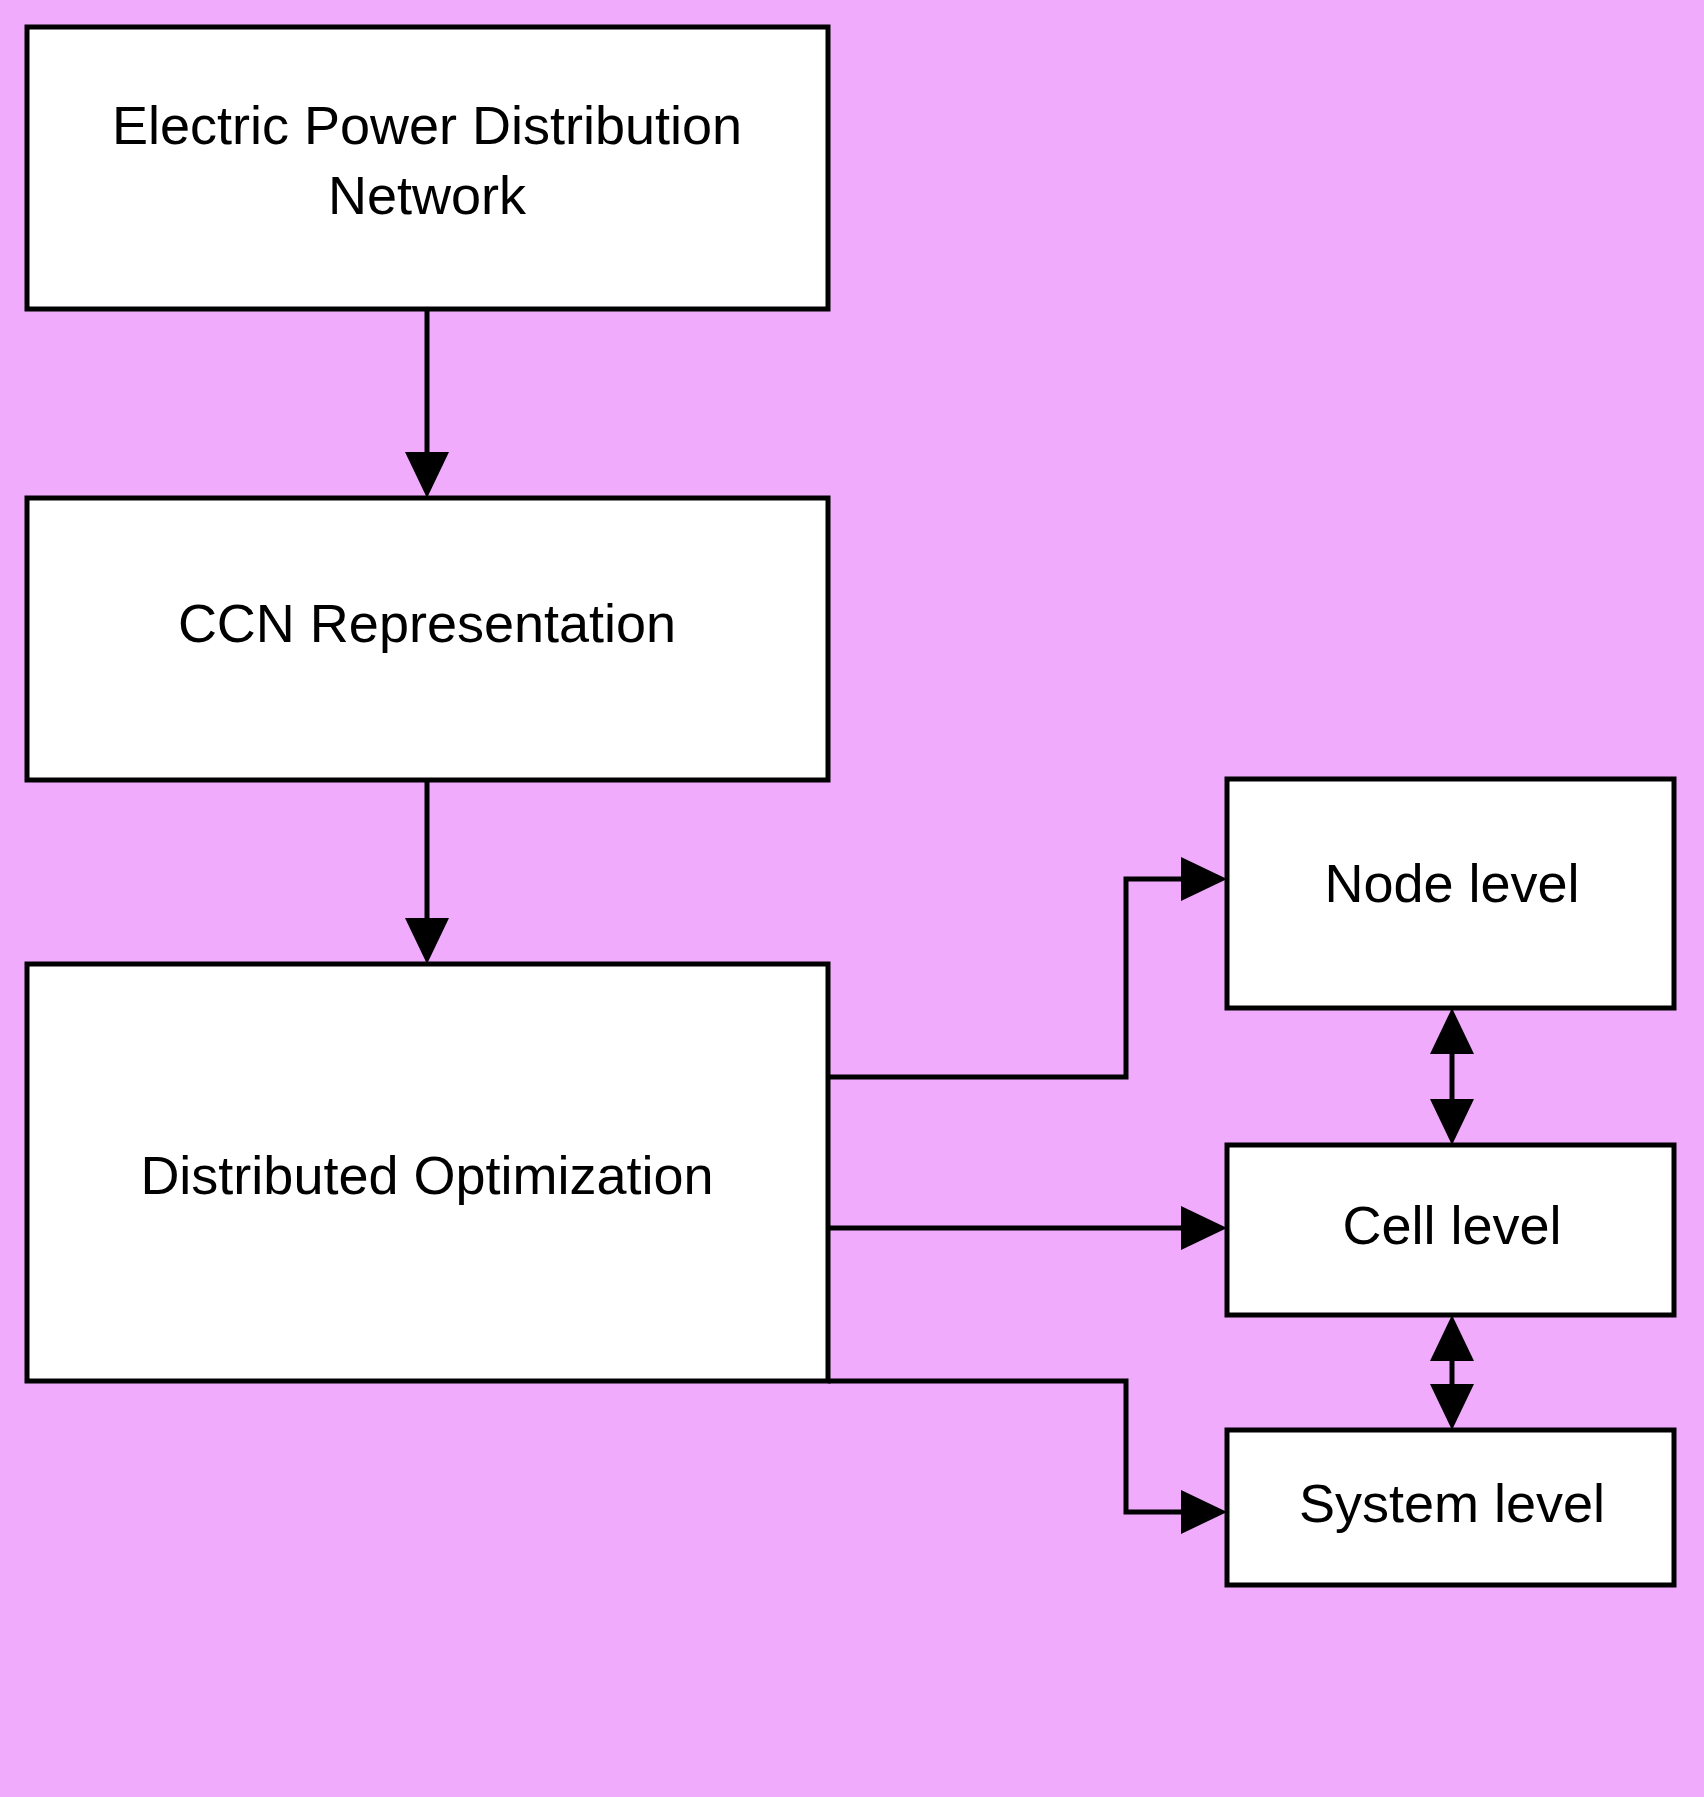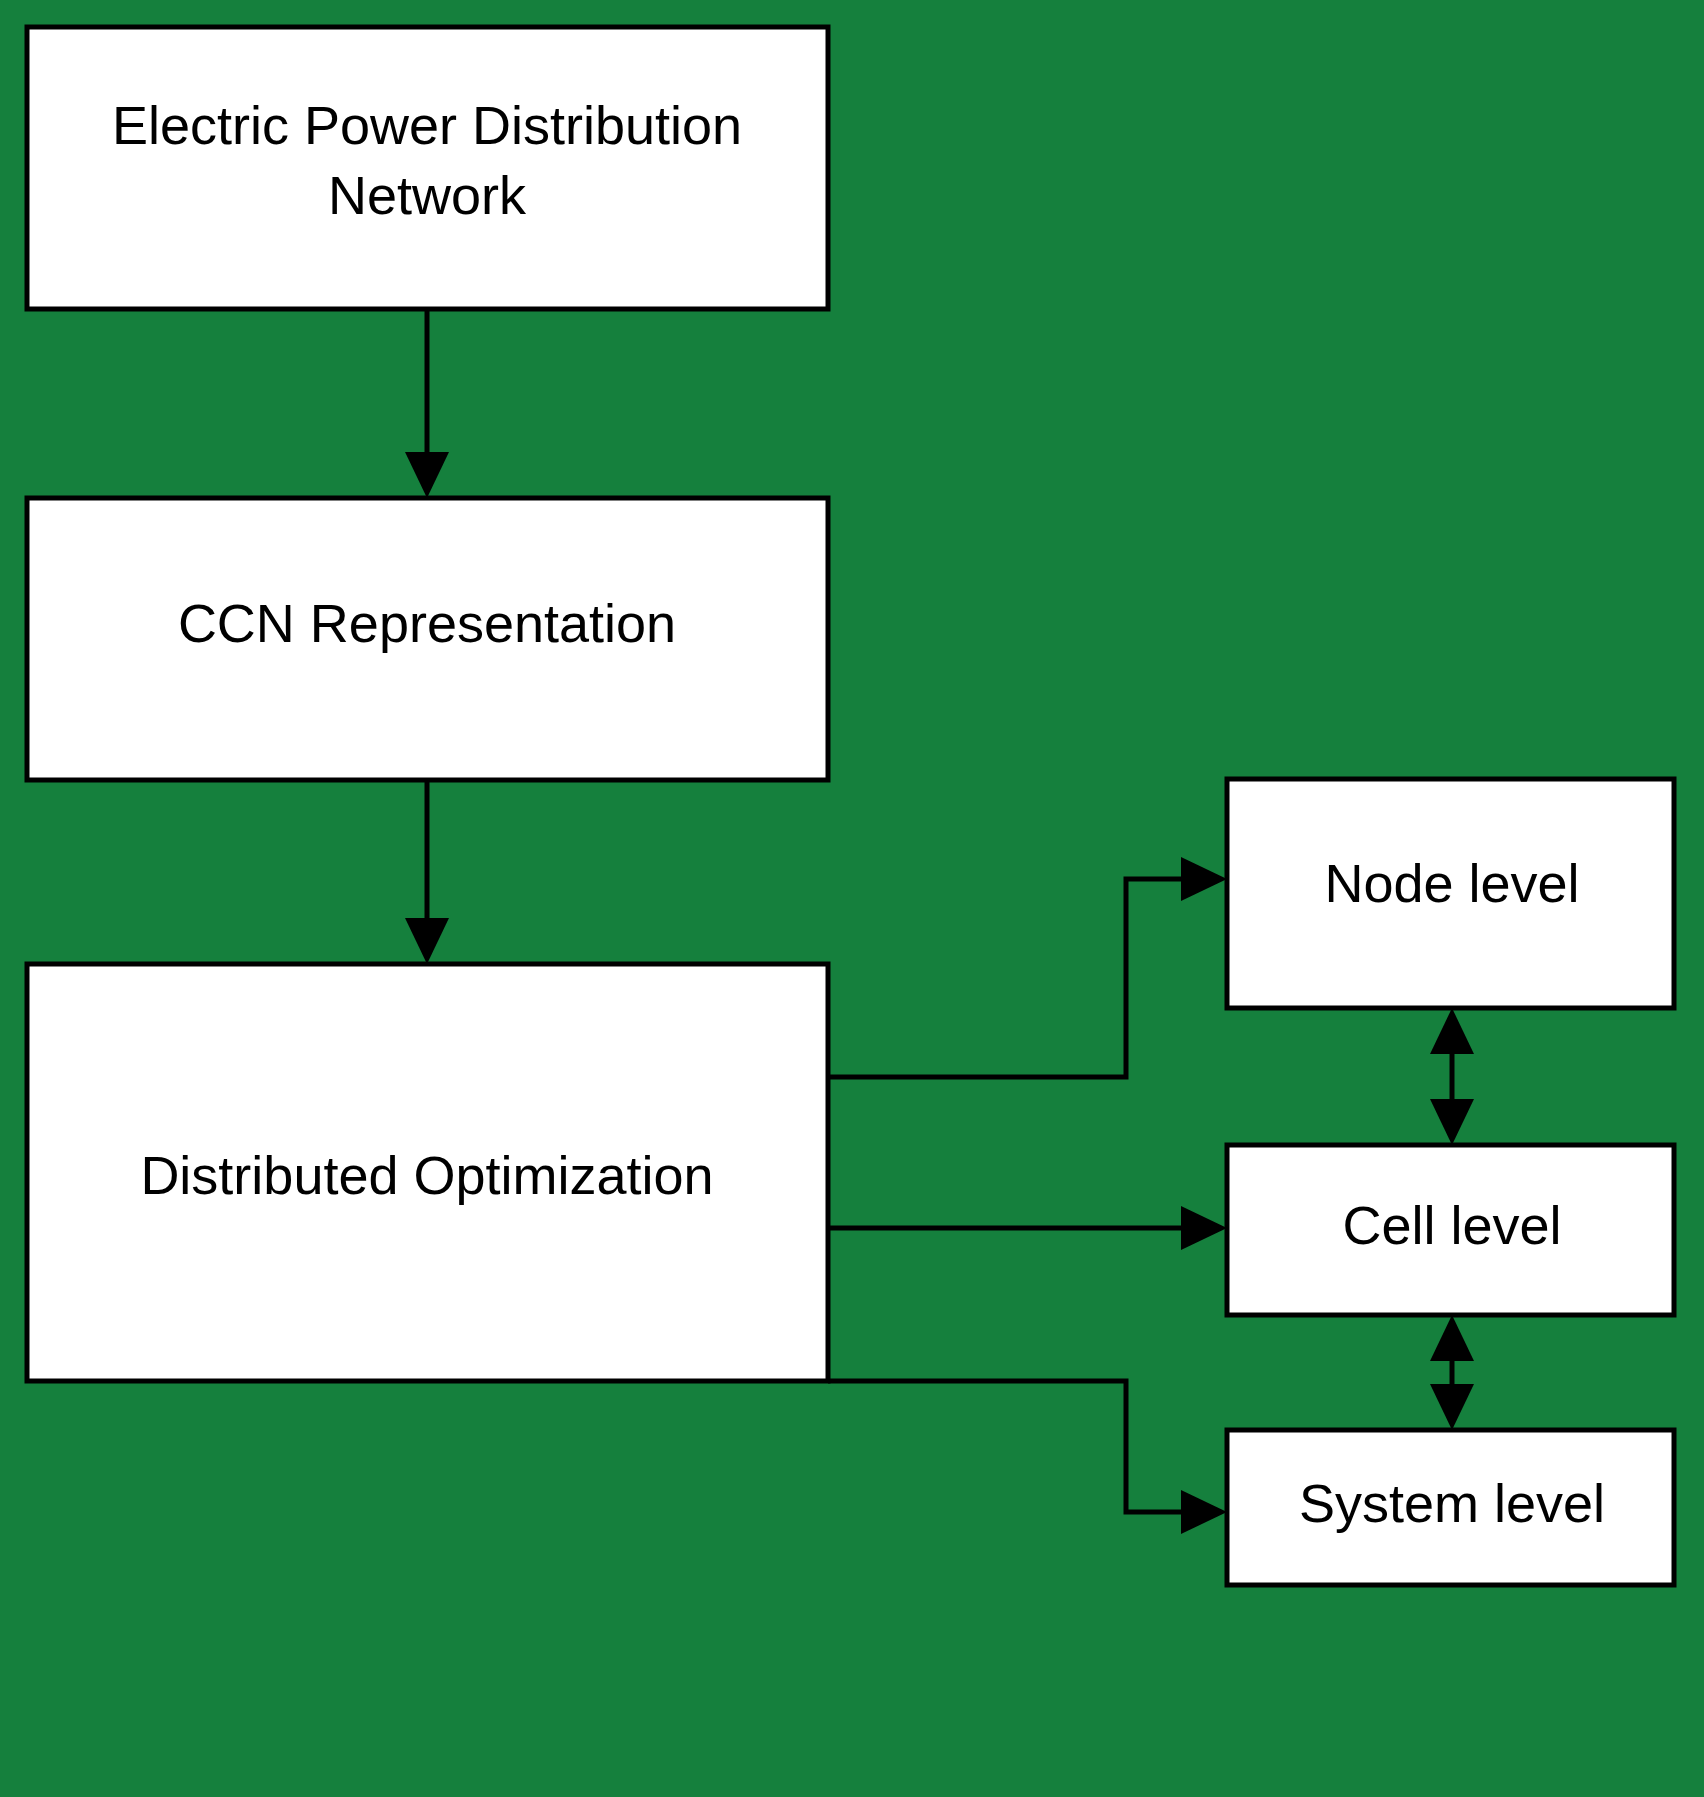--- a/index.html
+++ b/index.html
@@ -10,21 +10,21 @@
   body {
     width: 1704px;
     height: 1797px;
     font-family: "Liberation Sans", sans-serif;
     overflow: hidden;
   }
   #diagram-root {
     position: relative;
     width: 1704px;
     height: 1797px;
-    background: #15803d;
+    background: #f0abfc;
   }
   svg.diagram-canvas {
     position: absolute;
     top: 0;
     left: 0;
     width: 1704px;
     height: 1797px;
     display: block;
   }
   .node-box {

